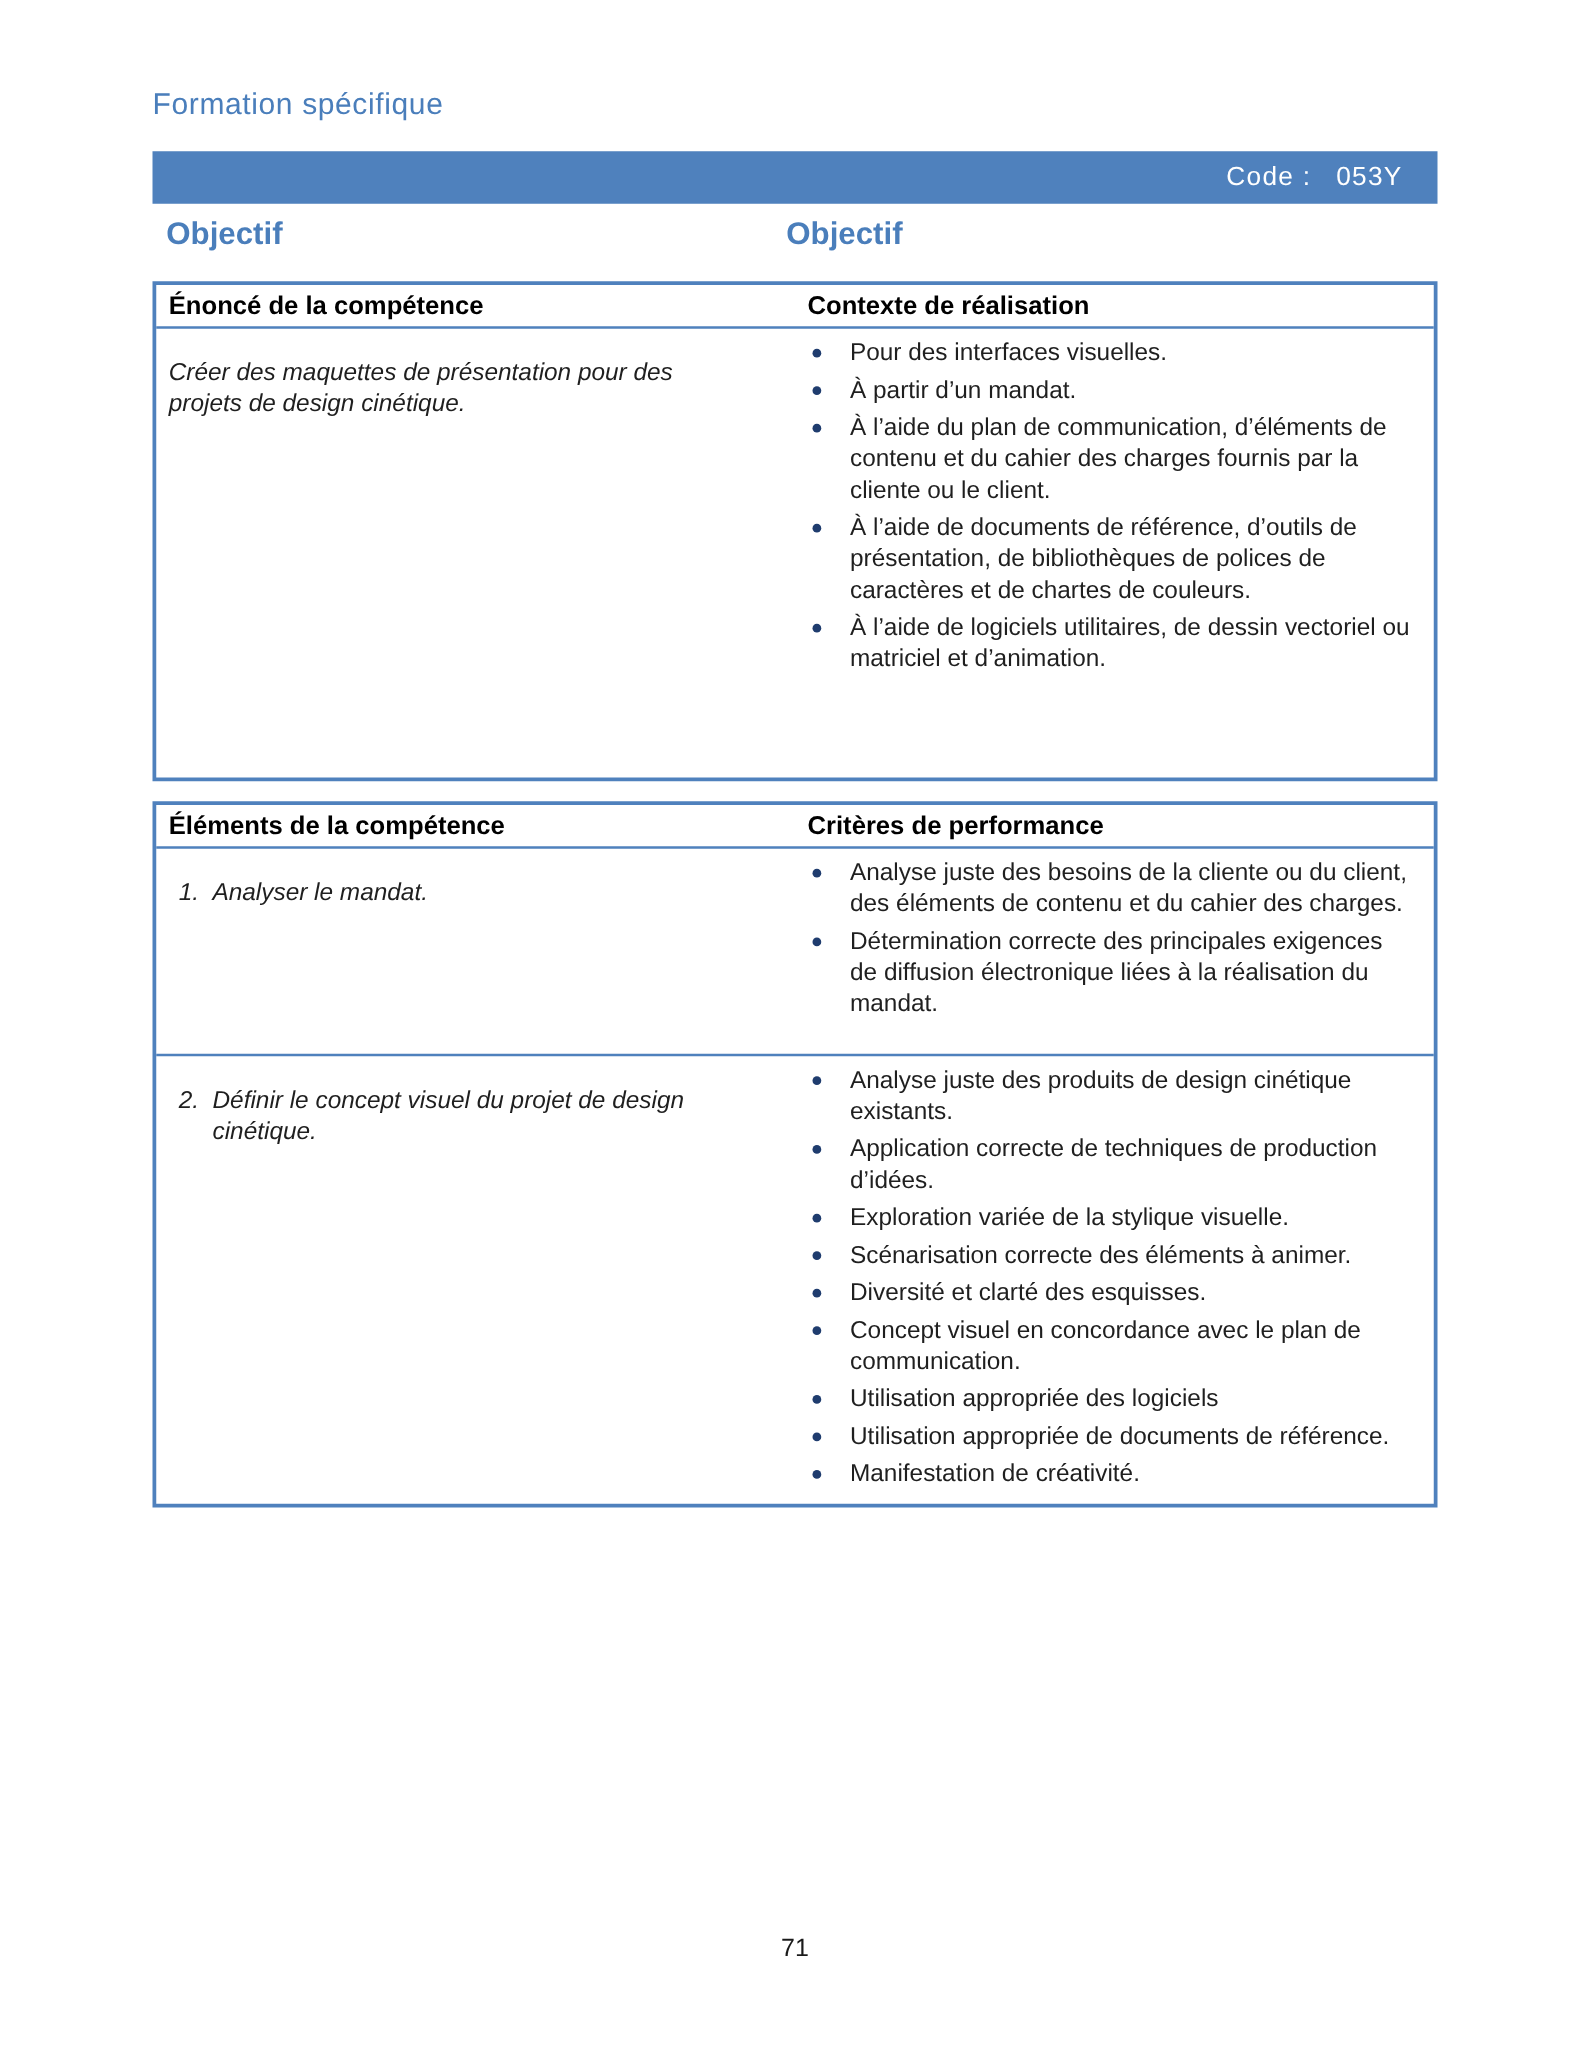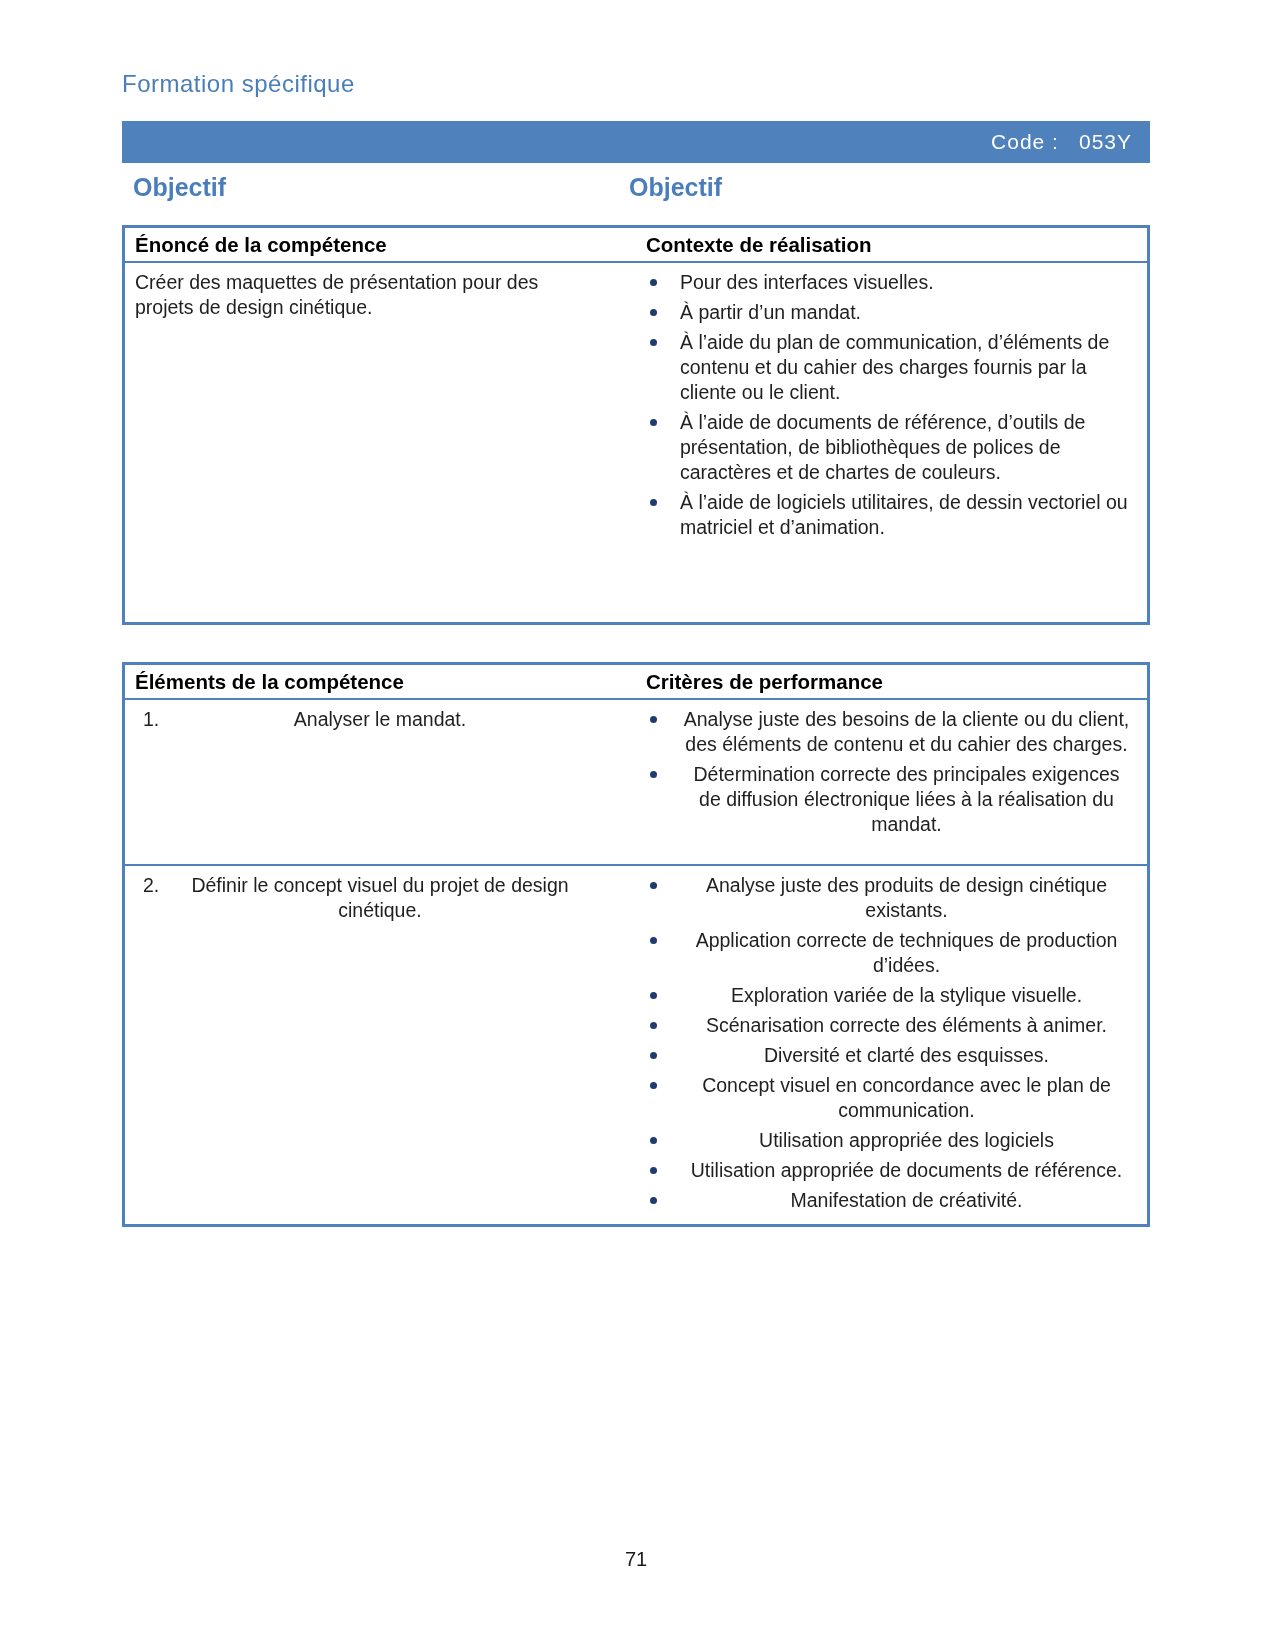--- a/index.html
+++ b/index.html
@@ -15,46 +15,46 @@
     position:absolute; top:70px; left:122px; width:1028px;
     padding-right:10px; box-sizing:border-box;
     color:#4a7ebb; font-size:24px; letter-spacing:0.5px;
   }
 
   
   .code-bar {
     position:absolute; left:122px; top:121px; width:1028px; height:42px;
     background:#4f81bd; color:#ffffff;
     display:flex; align-items:center; justify-content:flex-end;
-    padding-right:18px; box-sizing:border-box;
+    padding-right:28px; box-sizing:border-box;
     font-size:21px; letter-spacing:1px;
   }
   .code-bar .code-value { margin-left:20px; }
 
   
   .col-headings { position:absolute; left:122px; top:173px; width:1028px; height:30px; }
   .col-headings .h-left  { position:absolute; left:11px;  top:0; color:#4a7ebb; font-size:25px; font-weight:bold; }
   .col-headings .h-right { position:absolute; left:507px; top:0; color:#4a7ebb; font-size:25px; font-weight:bold; }
 
   
   .ctable {
     position:absolute; left:122px; width:1028px;
     border:3px solid #4f81bd; box-sizing:border-box; background:#ffffff;
   }
   .t1 { top:225px; min-height:400px; }
-  .t2 { top:662px; min-height:555px;text-align:center; }
+  .t2 { top:641px; min-height:555px; }
 
   .thead { display:flex; height:35px; border-bottom:2px solid #4f81bd; box-sizing:border-box; }
   .th { font-weight:bold; font-size:20.5px; color:#000000; display:flex; align-items:center; }
   .cell-l { width:511px; box-sizing:border-box; padding-left:10px; flex-shrink:0; }
   .cell-r { flex:1; box-sizing:border-box; padding-left:10px; }
 
   .trow { display:flex; }
   .trow + .trow { border-top:2px solid #4f81bd; }
-  .trow .cell-l { padding-top:7px; padding-bottom:6px; }
+  .trow .cell-l { padding-top:23px; padding-bottom:6px;font-style:italic; }
   .trow .cell-r { padding:7px 14px 6px 0; }
 
   .body-text { font-size:19.5px; line-height:25px; color:#1f1f1f; }
   .ltext { max-width:424px; }
 
   
   .numbered { position:relative; padding-left:35px; max-width:455px; box-sizing:border-box; }
   .numbered .num { position:absolute; left:8px; top:0; }
 
   

